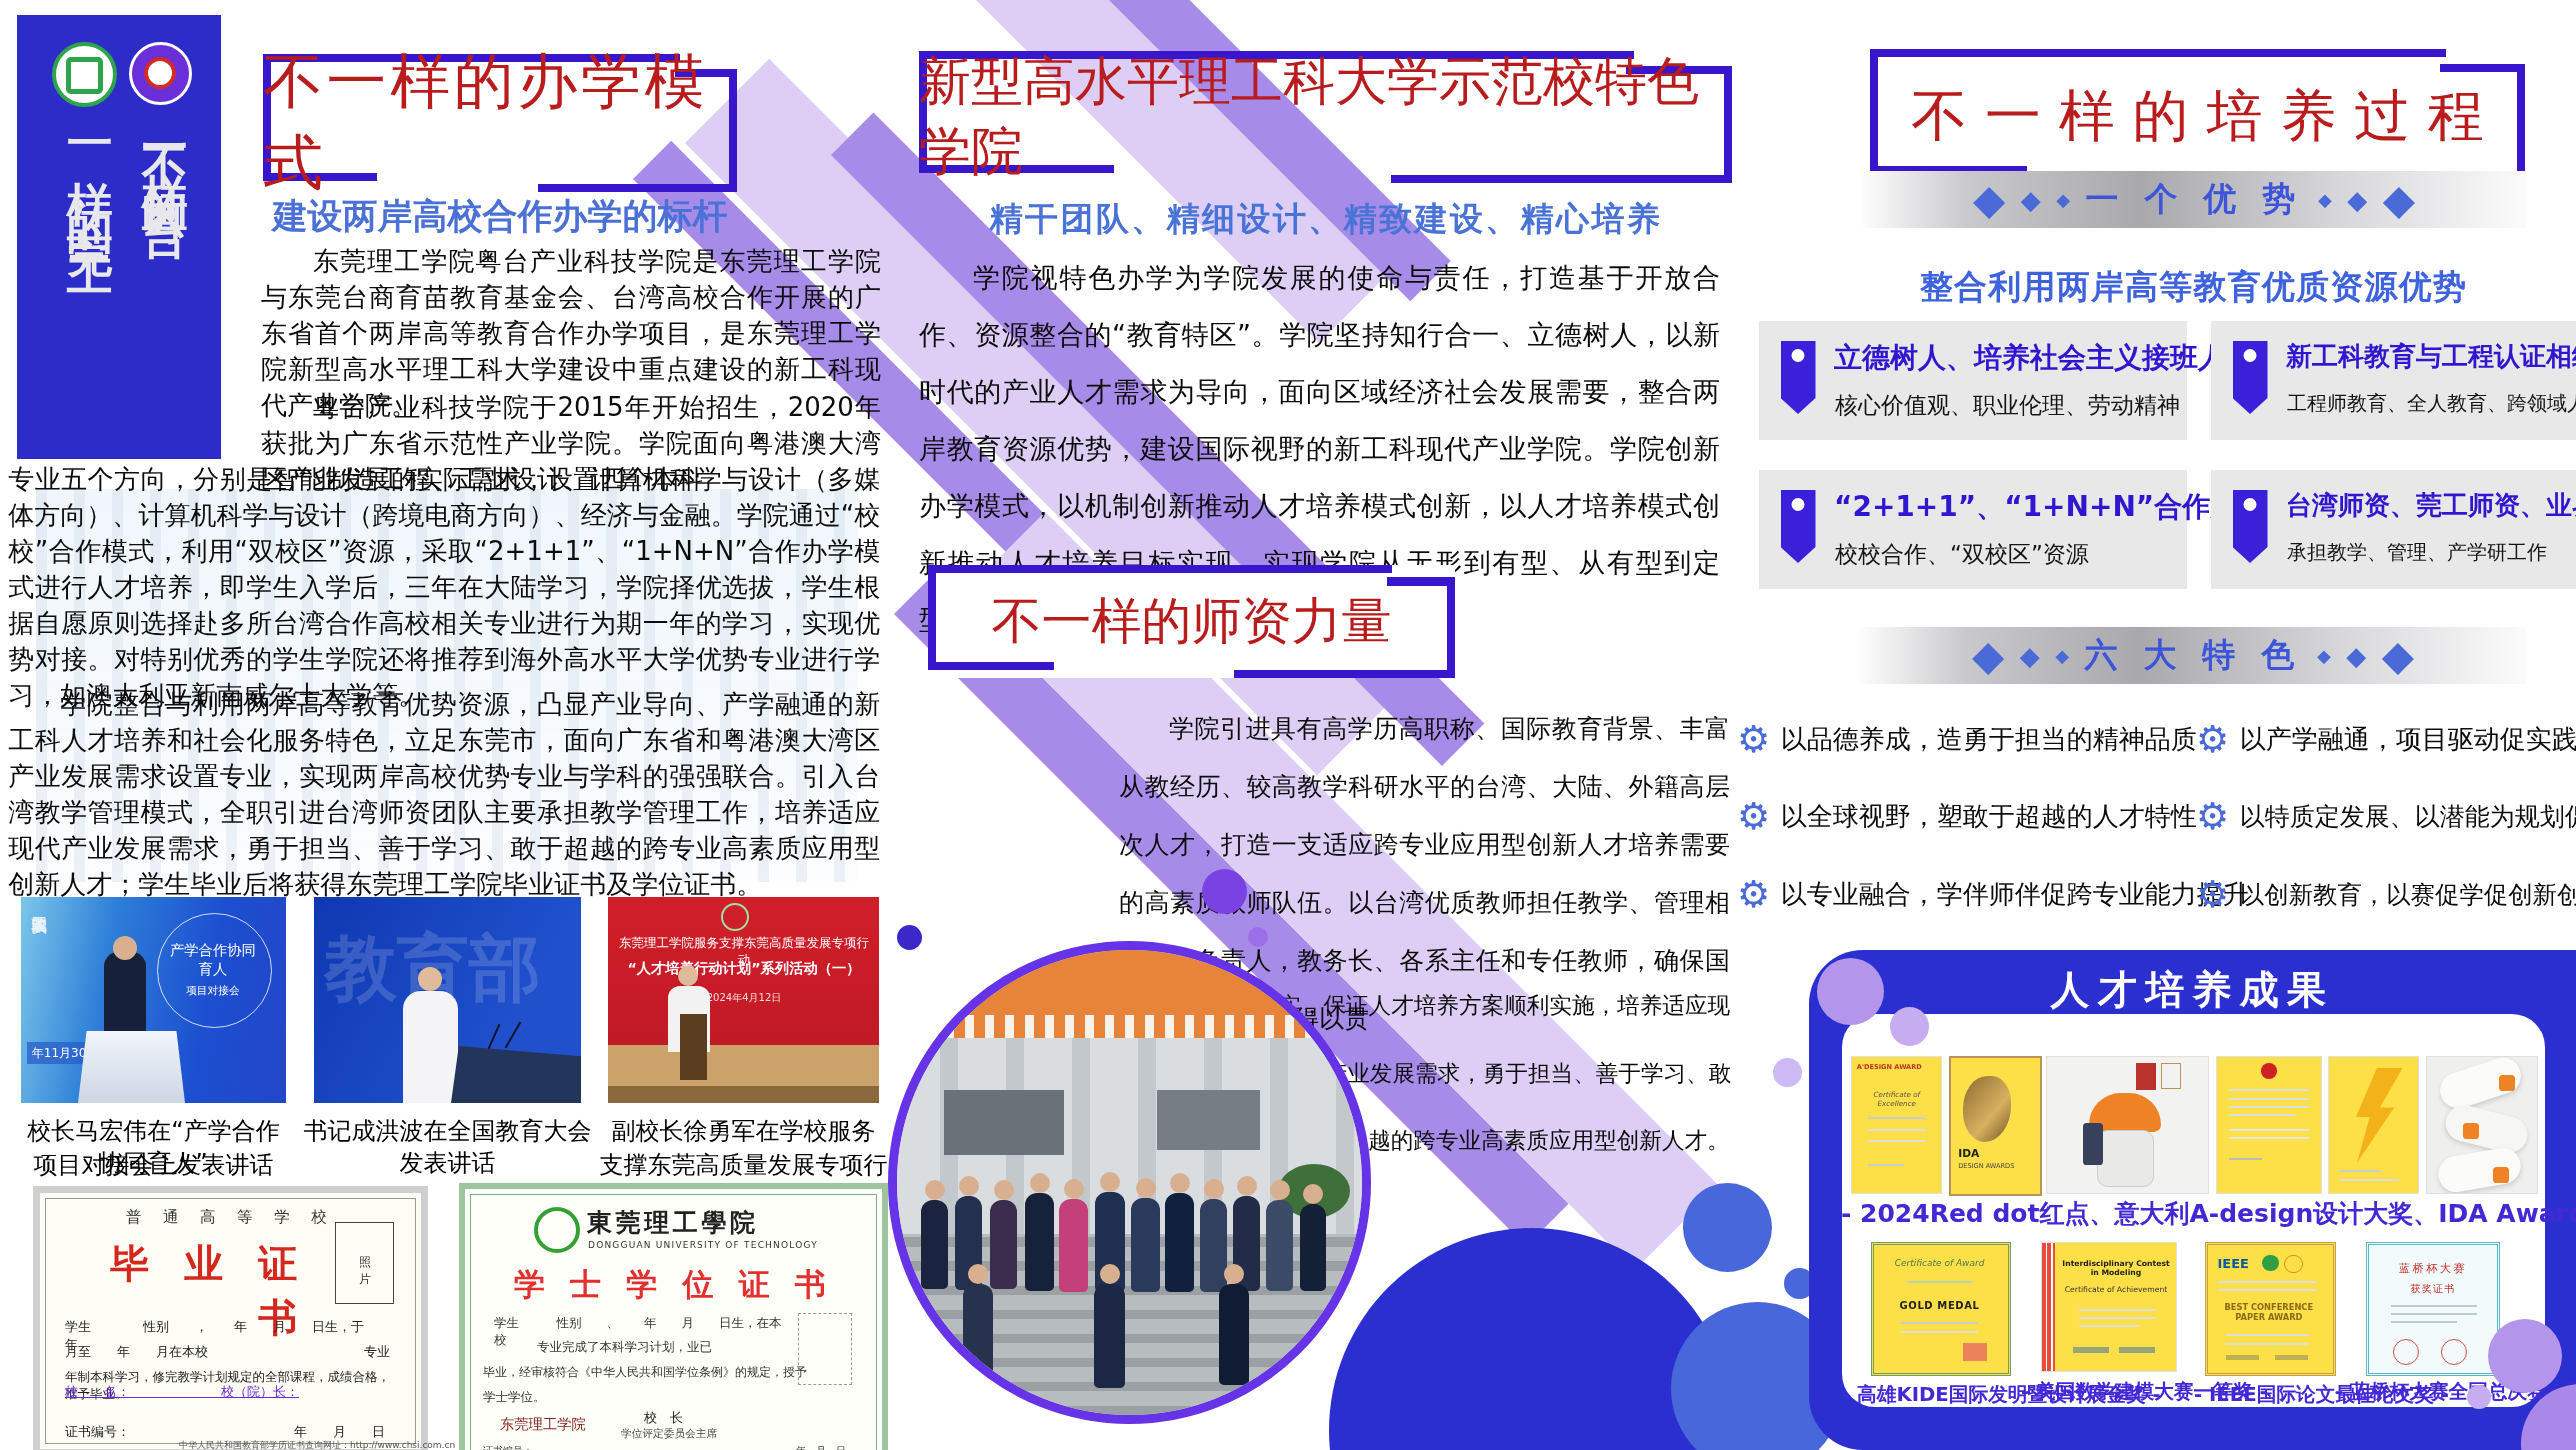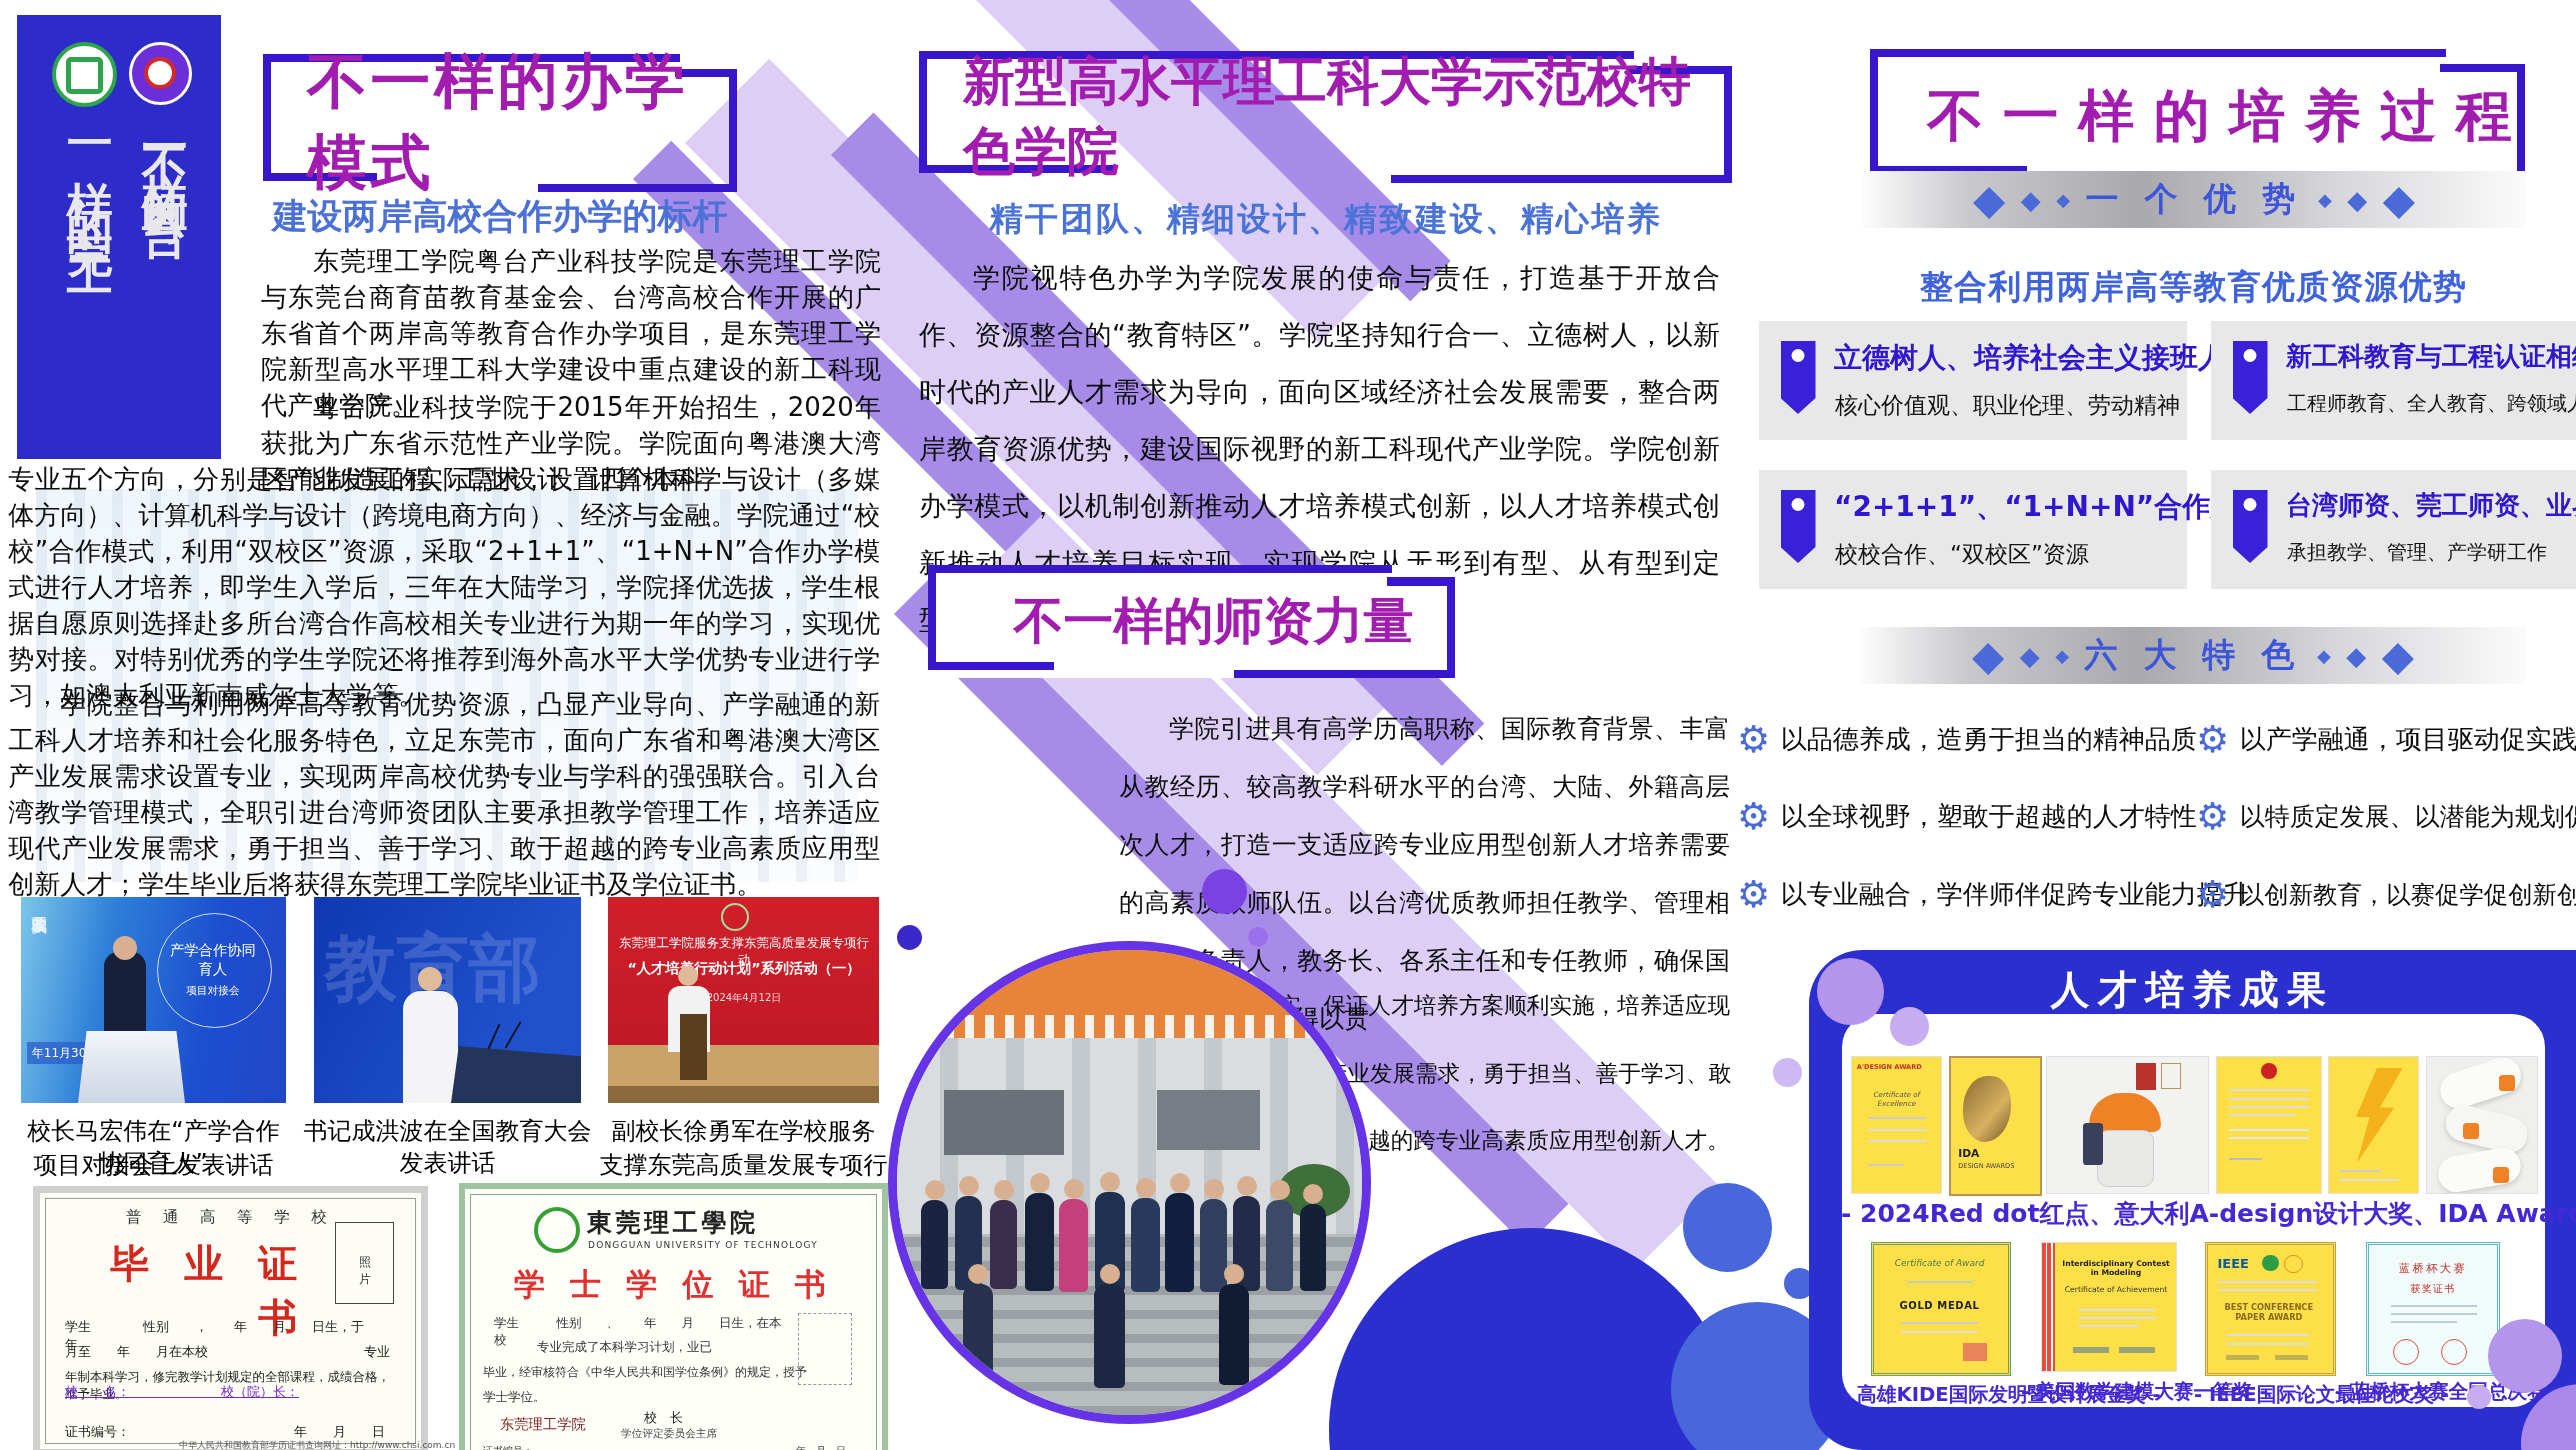--- a/index.html
+++ b/index.html
@@ -23,21 +23,21 @@
   
   .bracket{position:absolute;z-index:3;}
   .bracket .seg{position:absolute;background:#3716CB;}
   .b-top{left:0;top:0;width:88%;height:8.3px;}
   .b-left{left:0;top:0;width:8.3px;height:86%;}
   .b-foot{left:0;top:86%;width:24%;height:8.3px;}
   .b-right{right:0;top:11%;width:8.3px;height:89%;}
   .b-bottom{right:0;bottom:0;width:42%;height:8.3px;}
   .b-cap{right:0;top:11%;width:13%;height:8.3px;}
   .bracket .txt{position:absolute;inset:0;display:flex;align-items:center;justify-content:center;
-     font-weight:bold;color:#a21caf;padding-left:44px;}
+     font-weight:normal;color:#b91c1c;}
   
   .subtitle{position:absolute;text-align:center;font-weight:bold;color:#4C71D6;z-index:3;}
   .para{position:absolute;text-align:justify;color:#0c0c0c;z-index:2;}
   .pL{font-size:26px;line-height:36px;}
   .indent{text-indent:2em;}
   .pM{font-size:27px;line-height:57px;}
   .mline{position:absolute;font-size:22.6px;white-space:nowrap;z-index:2;color:#0c0c0c;}
   
   .photo{position:absolute;overflow:hidden;z-index:2;}
   .pcap{position:absolute;text-align:center;font-size:24px;color:#000;z-index:2;font-weight:500;}

